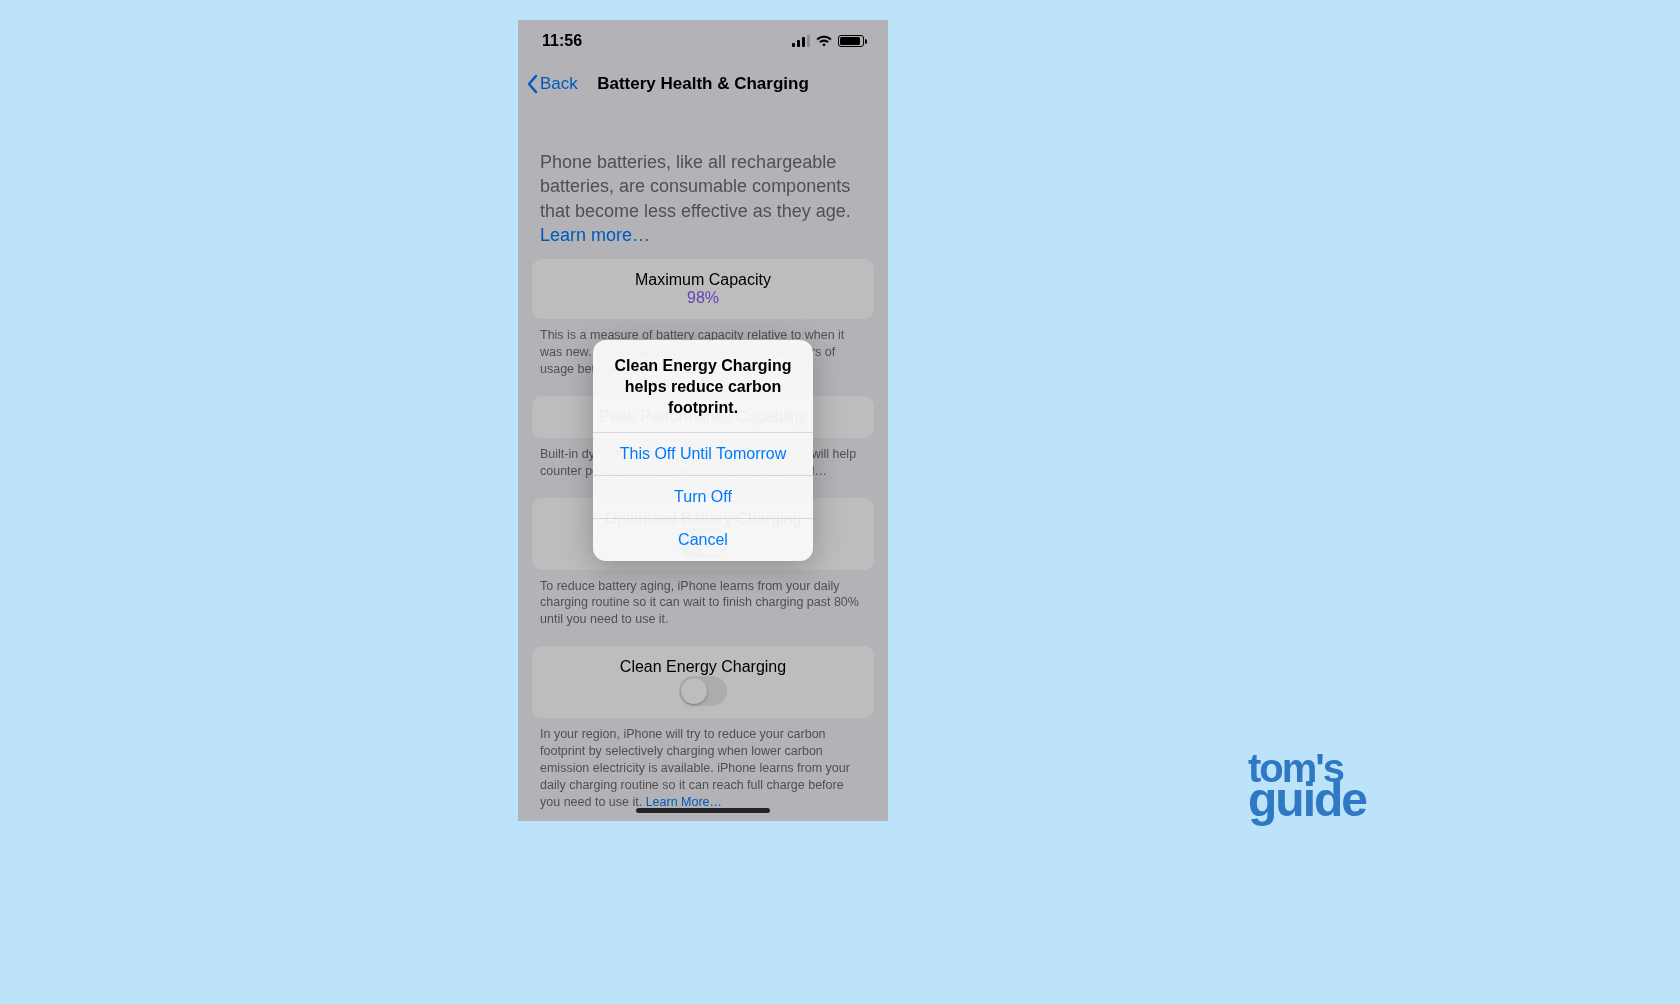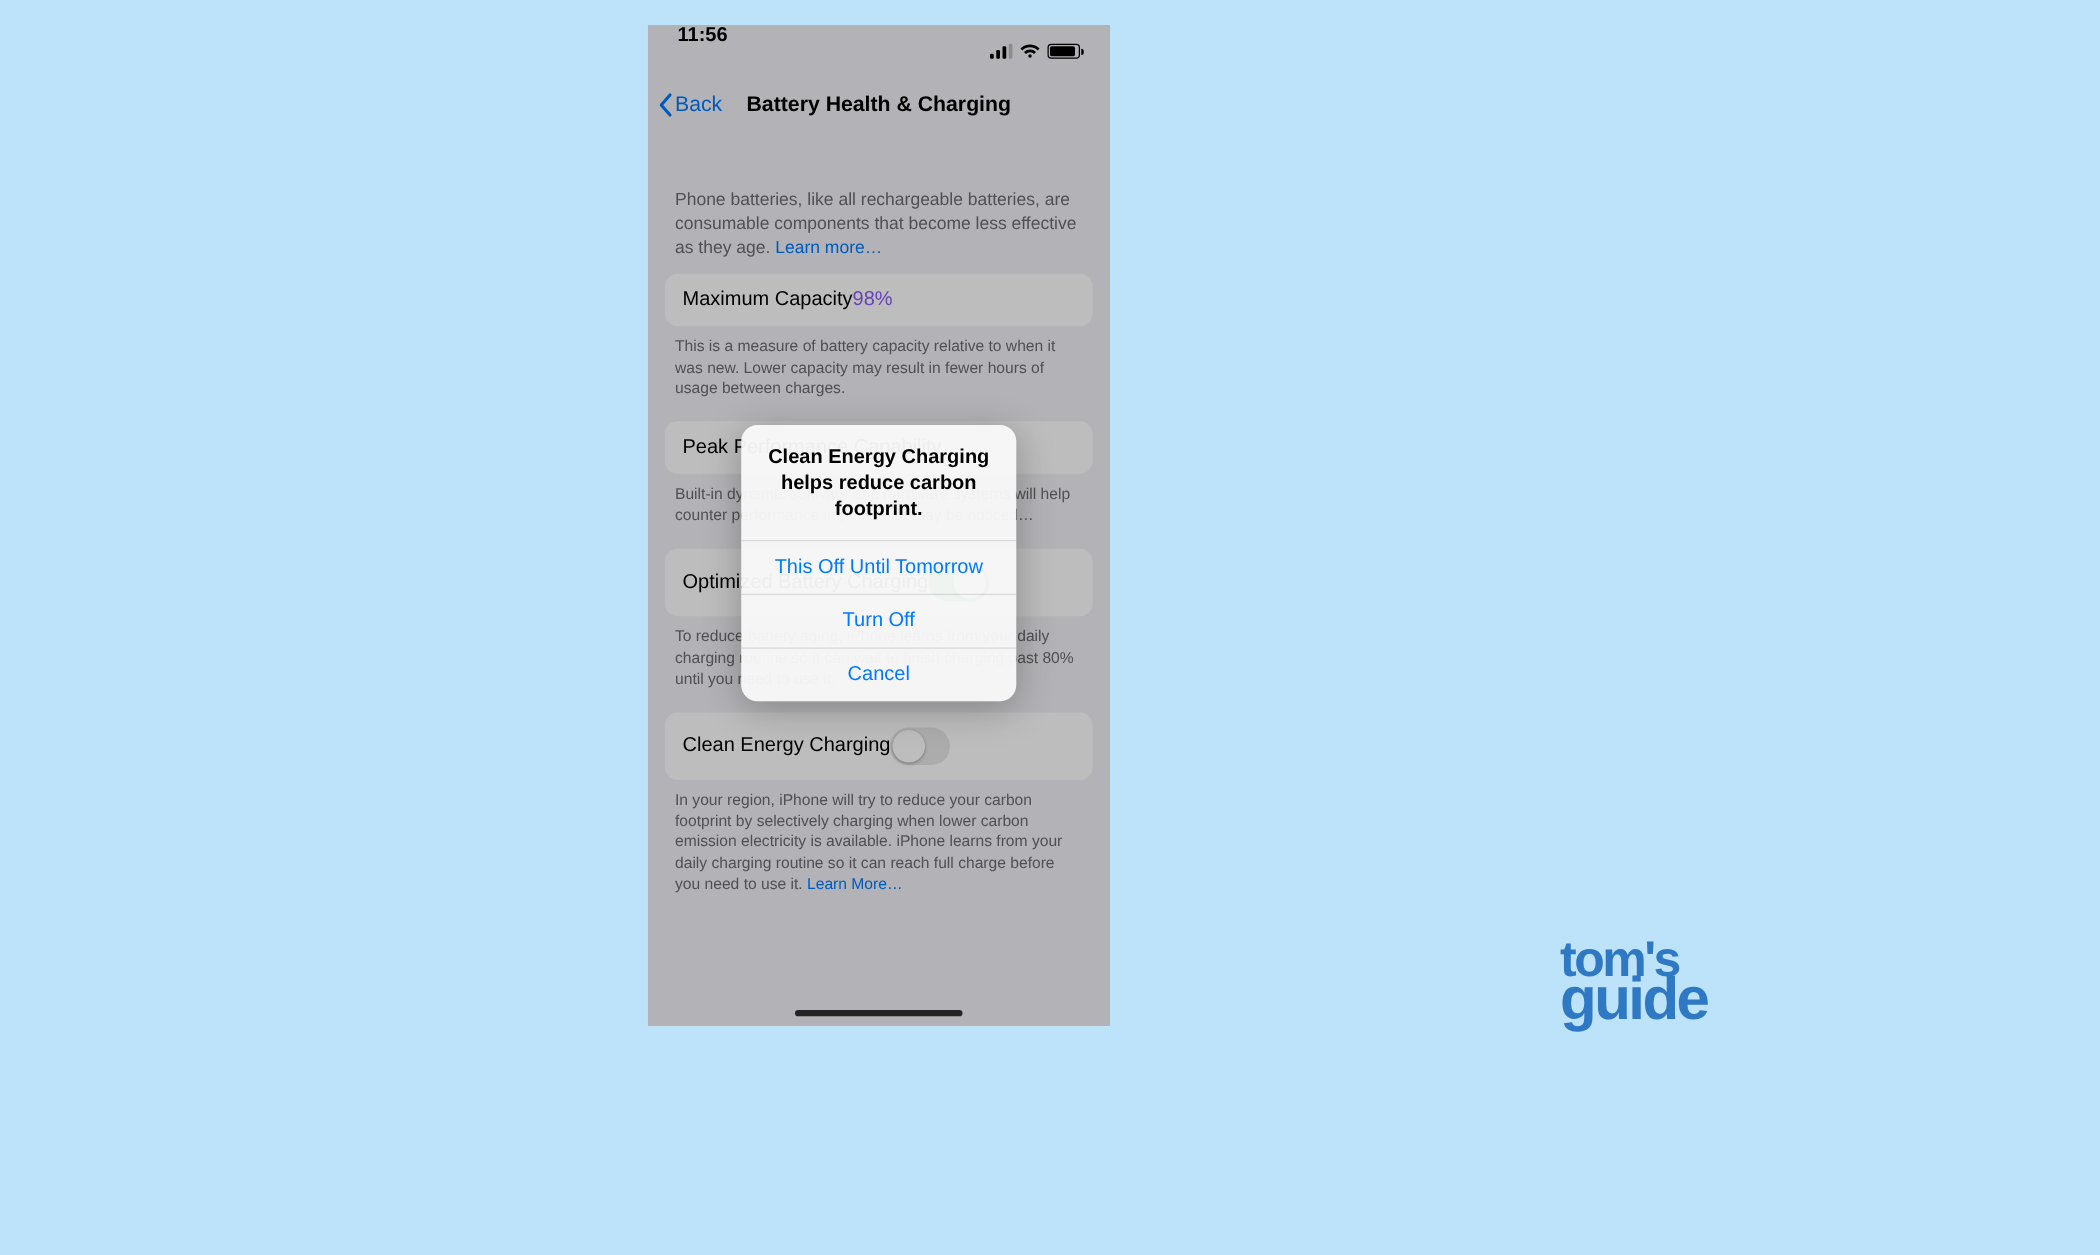--- a/index.html
+++ b/index.html
@@ -20,21 +20,21 @@
   .dim-overlay {
     position: absolute; inset: 0;
     background: rgba(0,0,0,0.26);
     z-index: 50;
     pointer-events: none;
   }
   
   .status-bar {
     position: relative;
     height: 42px;
-    display: flex; justify-content: space-between;
+    display: flex; align-items: center; justify-content: space-between;
     padding: 0 24px;
     font-weight: 600; font-size: 16px; color: #000;
     z-index: 2;
   }
   .status-right { display: flex; align-items: center; gap: 6px; }
   .signal {
     display: flex; align-items: flex-end; gap: 2px; height: 12px;
   }
   .signal span { width: 3px; background: #000; border-radius: 1px; display: block; }
   .signal span:nth-child(1){height:4px;}
@@ -66,27 +66,27 @@
     font-size:17px; color:#007aff;
   }
   .nav-back svg { display:block; }
   .nav-title {
     position:absolute; left:0; right:0; top:50%; transform:translateY(-50%);
     text-align:center; font-weight:700; font-size:17px; color:#000;
   }
   
   .content { padding: 44px 14px 0; position:relative; z-index:2; }
   .section-note {
-    font-size: 14px; line-height: 1.35; color:#6d6d72; padding: 0 8px 12px;
+    font-size: 18px; line-height: 1.35; color:#6d6d72; padding: 0 8px 12px;
   }
   .section-note a, .link { color:#007aff; text-decoration:none; }
   .cell {
     background:#fff; border-radius:10px; padding: 12px 14px;
-    display:flex; align-items:center; justify-content:flex-start;
-    font-size:16px; color:#000;
+    display:flex; align-items:center; justify-content:center;
+    font-size:16px; color:#000;flex-direction:column;
   }
   .cell .value { color:#8b5cf6; font-size:16px; }
   .footer-note {
     font-size: 12.5px; line-height:1.35; color:#6d6d72;
     padding: 8px 8px 18px;
   }
   
   .switch {
     width:48px; height:30px; border-radius:15px; position:relative;
     background:#e9e9ea;

